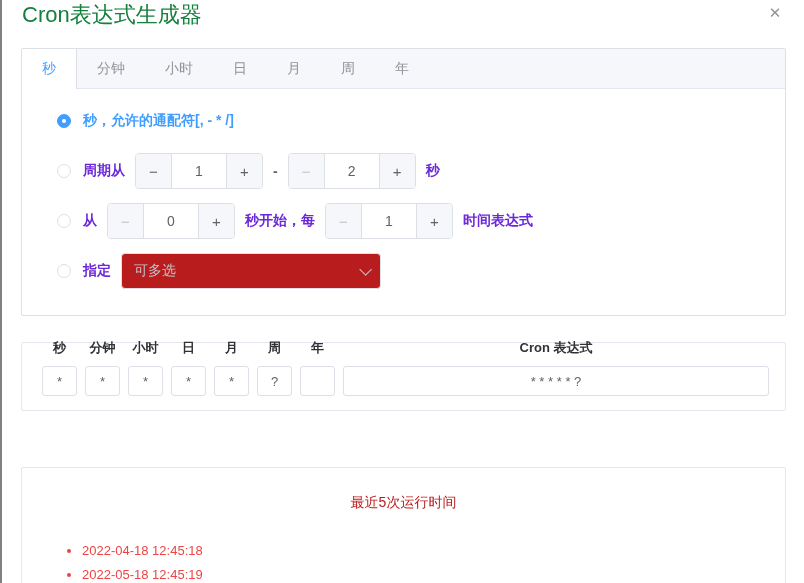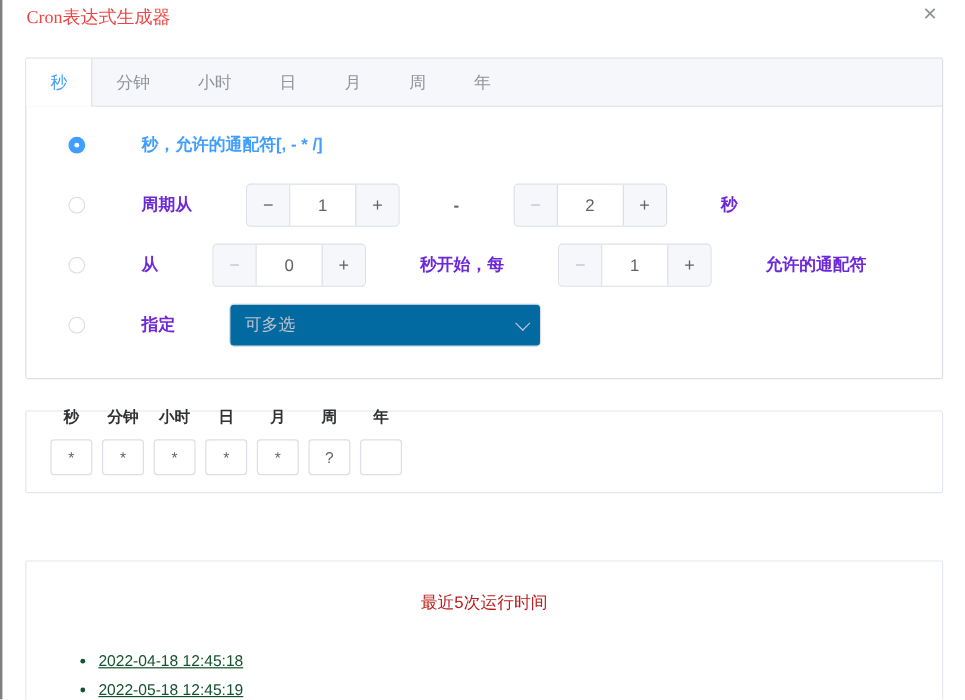--- a/index.html
+++ b/index.html
@@ -10,21 +10,21 @@
     position: relative;
     overflow: hidden;
     color: #606266;
   }
   .window-edge {
     position: absolute; left: 0; top: 0; width: 2px; height: 100%;
     background: #555; opacity: .75;
   }
   
   .dialog-header { position: absolute; left: 22px; top: 3px; right: 20px; }
-  .dialog-title { font-size: 15px; font-weight: 500; color: #ef4444; line-height: 24px; font-family: Liberation Serif, serif; }
+  .dialog-title { font-size: 22px; font-weight: 500; color: #15803d; line-height: 24px; }
   .close-btn {
     position: absolute; right: 0; top: 1px; width: 18px; height: 18px;
     font-size: 15px; color: #909399; text-align: center; line-height: 18px;
     cursor: pointer; font-weight: 400;
   }
   
   .tabs-card {
     position: absolute; left: 21px; right: 18px; top: 48px; height: 268px;
     border: 1px solid #dcdfe6; border-radius: 2px; background: #fff;
   }
@@ -35,21 +35,21 @@
   .tab-item {
     padding: 0 20px; line-height: 39px; font-size: 14px; color: #909399;
     cursor: pointer; white-space: nowrap;
   }
   .tab-item.active {
     background: #fff; color: #409eff; font-weight: 500;
     border-right: 1px solid #dcdfe6;
     height: 40px; margin-bottom: -1px;
   }
   .tab-content { padding: 14px 20px 0 35px; }
-  .option-row { display: flex; align-items: center; height: 36px; margin-bottom: 14px; font-size: 14px; gap: 35px; }
+  .option-row { display: flex; align-items: center; height: 36px; margin-bottom: 14px; font-size: 14px; }
   .option-label { font-weight: 600; color: #6d28d9; white-space: nowrap; }
   .option-row.selected .option-label { color: #409eff; }
   
   .radio {
     width: 14px; height: 14px; border-radius: 50%; margin-right: 12px;
     border: 1px solid #dcdfe6; background: #fff; flex: 0 0 14px; cursor: pointer;
     position: relative;
   }
   .radio.checked { border-color: #409eff; background: #409eff; }
   .radio.checked::after {
@@ -72,21 +72,21 @@
   .stepper-btn.disabled { color: #c0c4cc; cursor: not-allowed; }
   .stepper-value {
     width: 54px; border: none; outline: none; text-align: center;
     font-size: 14px; color: #606266; font-family: inherit;
   }
   .dash-sep { color: #606266; font-weight: 600; }
   
   .select-box {
     width: 260px; height: 36px; border: 1px solid #dcdfe6; border-radius: 4px;
     margin-left: 10px; display: flex; align-items: center; padding: 0 12px;
-    cursor: pointer; background: #0369a1;
+    cursor: pointer; background: #b91c1c;
   }
   .select-placeholder { flex: 1; font-size: 14px; color: #c0c4cc; }
   .chevron-down {
     width: 9px; height: 9px; border-right: 1.5px solid #c0c4cc; border-bottom: 1.5px solid #c0c4cc;
     transform: rotate(45deg) translateY(-3px);
   }
   
   .expr-fieldset {
     position: absolute; left: 21px; right: 18px; top: 342px;
     border: 1px solid #e4e7ed; border-radius: 2px;
@@ -109,21 +109,21 @@
     font-family: inherit; background: #fff;
   }
   
   .runs-panel {
     position: absolute; left: 21px; right: 18px; top: 467px; height: 150px;
     border: 1px solid #e4e7ed; border-radius: 2px; background: #fff;
   }
   .runs-title { text-align: center; margin-top: 26px; font-size: 14px; color: #b91c1c; }
   .runs-list { margin-top: 32px; padding-left: 60px; }
   .runs-list li {
-    font-size: 13px; color: #14532d; margin-bottom: 10px; line-height: 14px; text-decoration: underline;
+    font-size: 13px; color: #ef4444; margin-bottom: 10px; line-height: 14px;
   }
 </style>
 </head>
 <body>
 
 <div class="window-edge"></div>
 
 <div class="dialog-header">
   <div class="dialog-title">Cron表达式生成器</div>
   <div class="close-btn">✕</div>
@@ -171,21 +171,21 @@
         <div class="stepper-btn minus disabled">−</div>
         <input class="stepper-value" value="0" style="">
         <div class="stepper-btn plus">+</div>
       </div>
       <span class="option-label">秒开始，每</span>
       <div class="stepper">
         <div class="stepper-btn minus disabled">−</div>
         <input class="stepper-value" value="1" style="">
         <div class="stepper-btn plus">+</div>
       </div>
-      <span class="option-label">允许的通配符</span>
+      <span class="option-label">时间表达式</span>
     </div>
 
     <div class="option-row">
       <div class="radio"></div>
       <span class="option-label">指定</span>
       <div class="select-box">
         <span class="select-placeholder">可多选</span>
         <span class="chevron-down"></span>
       </div>
     </div>
@@ -215,20 +215,24 @@
       <div class="expr-col-header">月</div>
       <input class="expr-input" value="*" style="">
     </div>
     <div class="expr-col">
       <div class="expr-col-header">周</div>
       <input class="expr-input" value="?" style="">
     </div>
     <div class="expr-col">
       <div class="expr-col-header">年</div>
       <input class="expr-input" value="" style="">
+    </div>
+    <div class="expr-col cron-col">
+      <div class="expr-col-header">Cron 表达式</div>
+      <input class="expr-input" value="* * * * * ?" style="">
     </div>
   </div>
 </fieldset>
 
 <div class="runs-panel">
   <div class="runs-title">最近5次运行时间</div>
   <ul class="runs-list">
     <li>2022-04-18 12:45:18</li>
     <li>2022-05-18 12:45:19</li>
   </ul>

